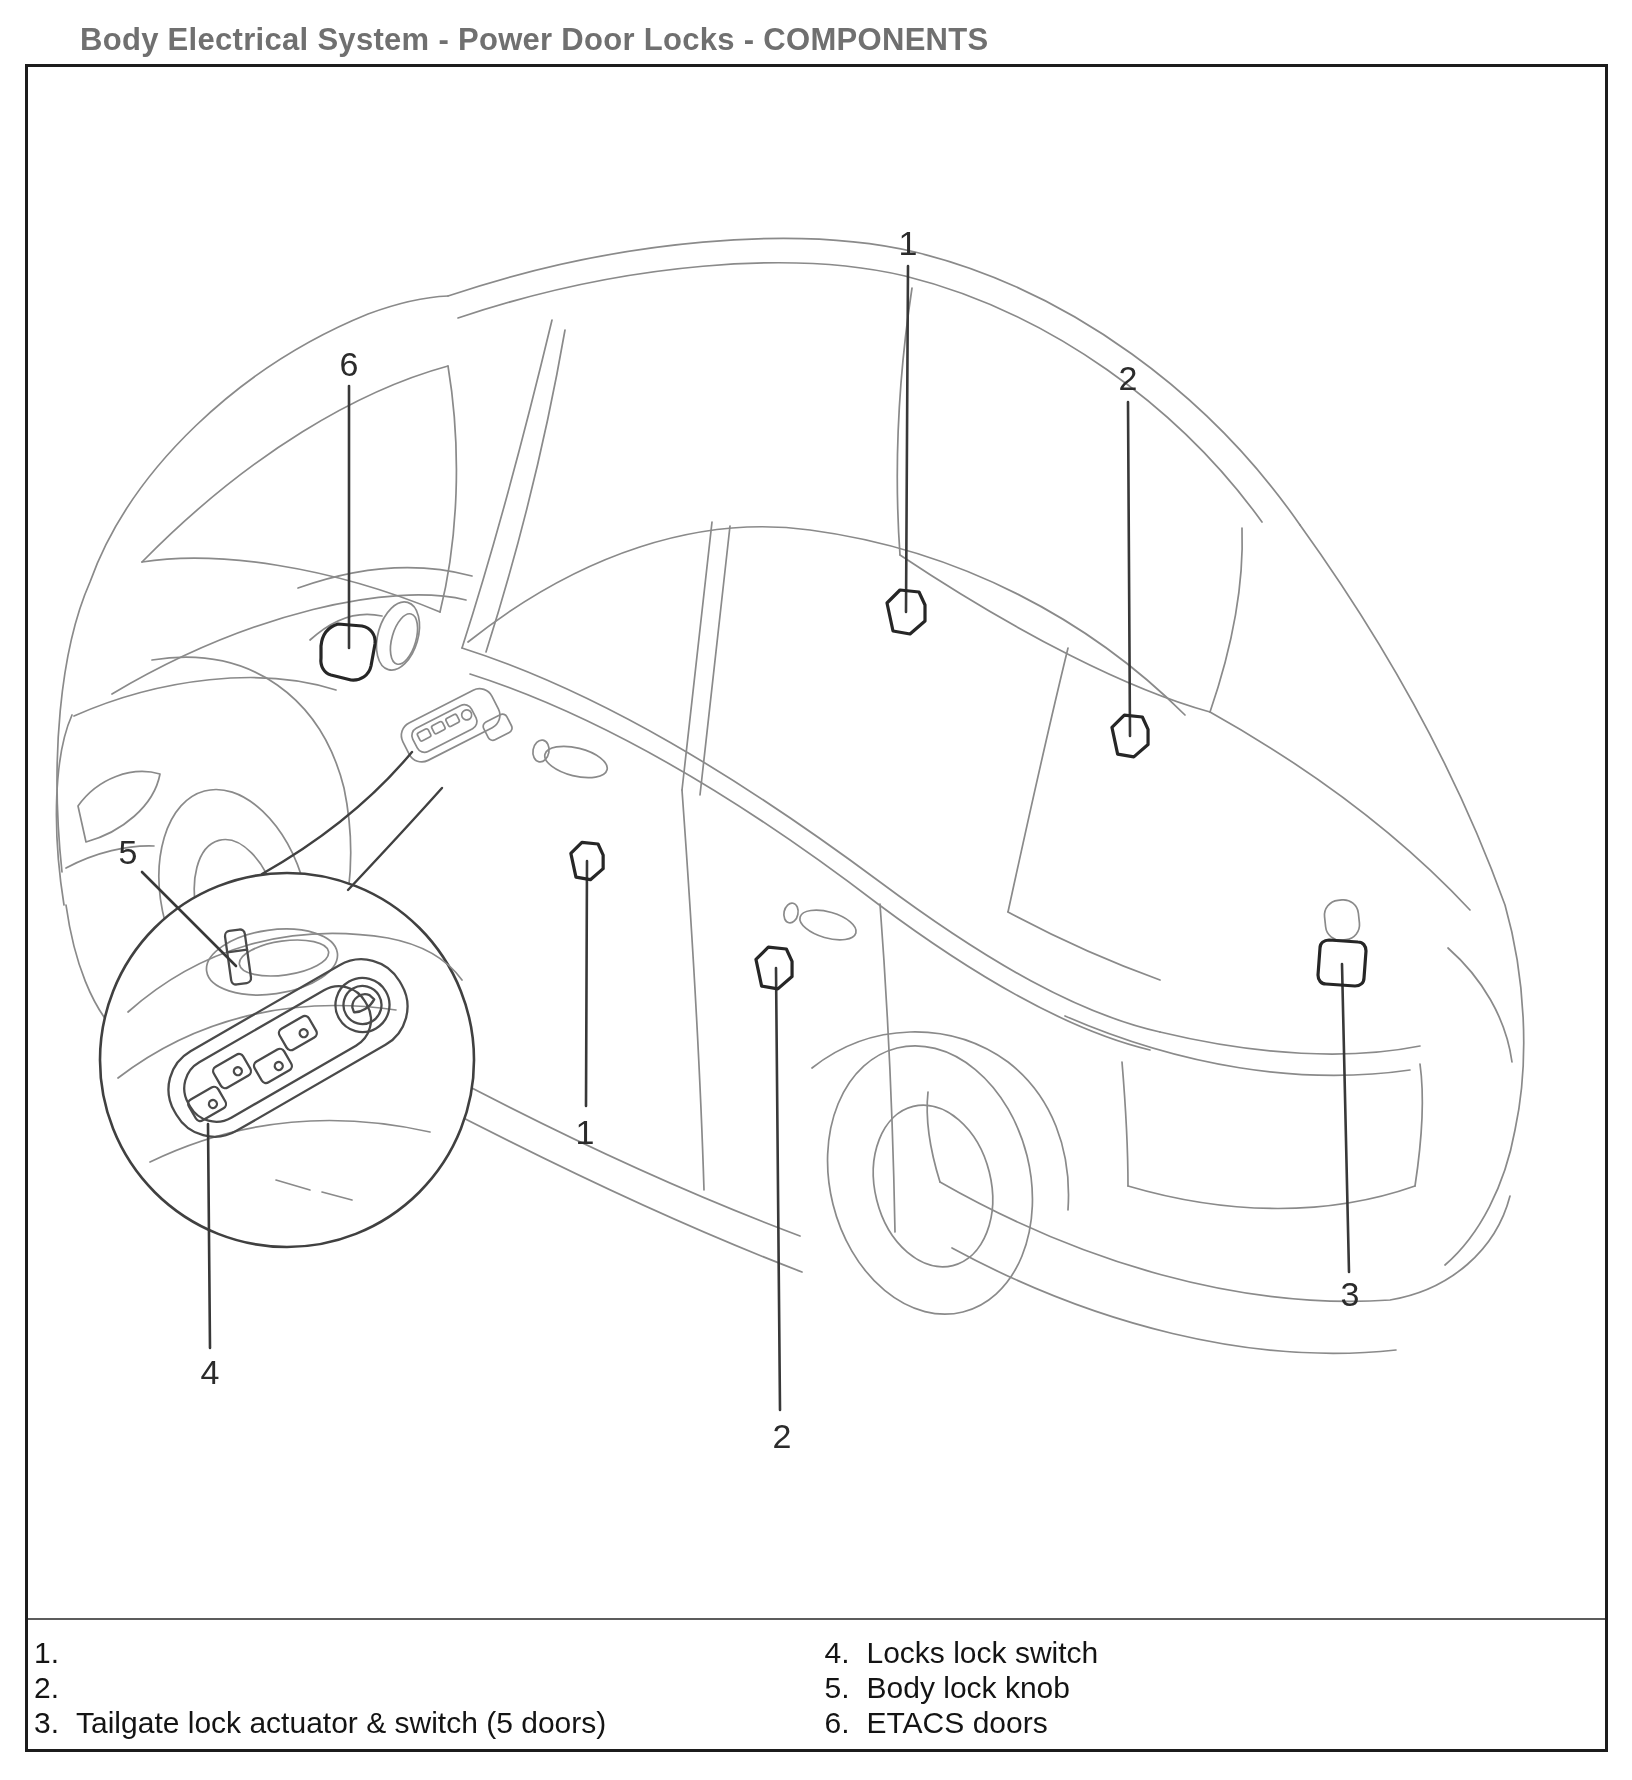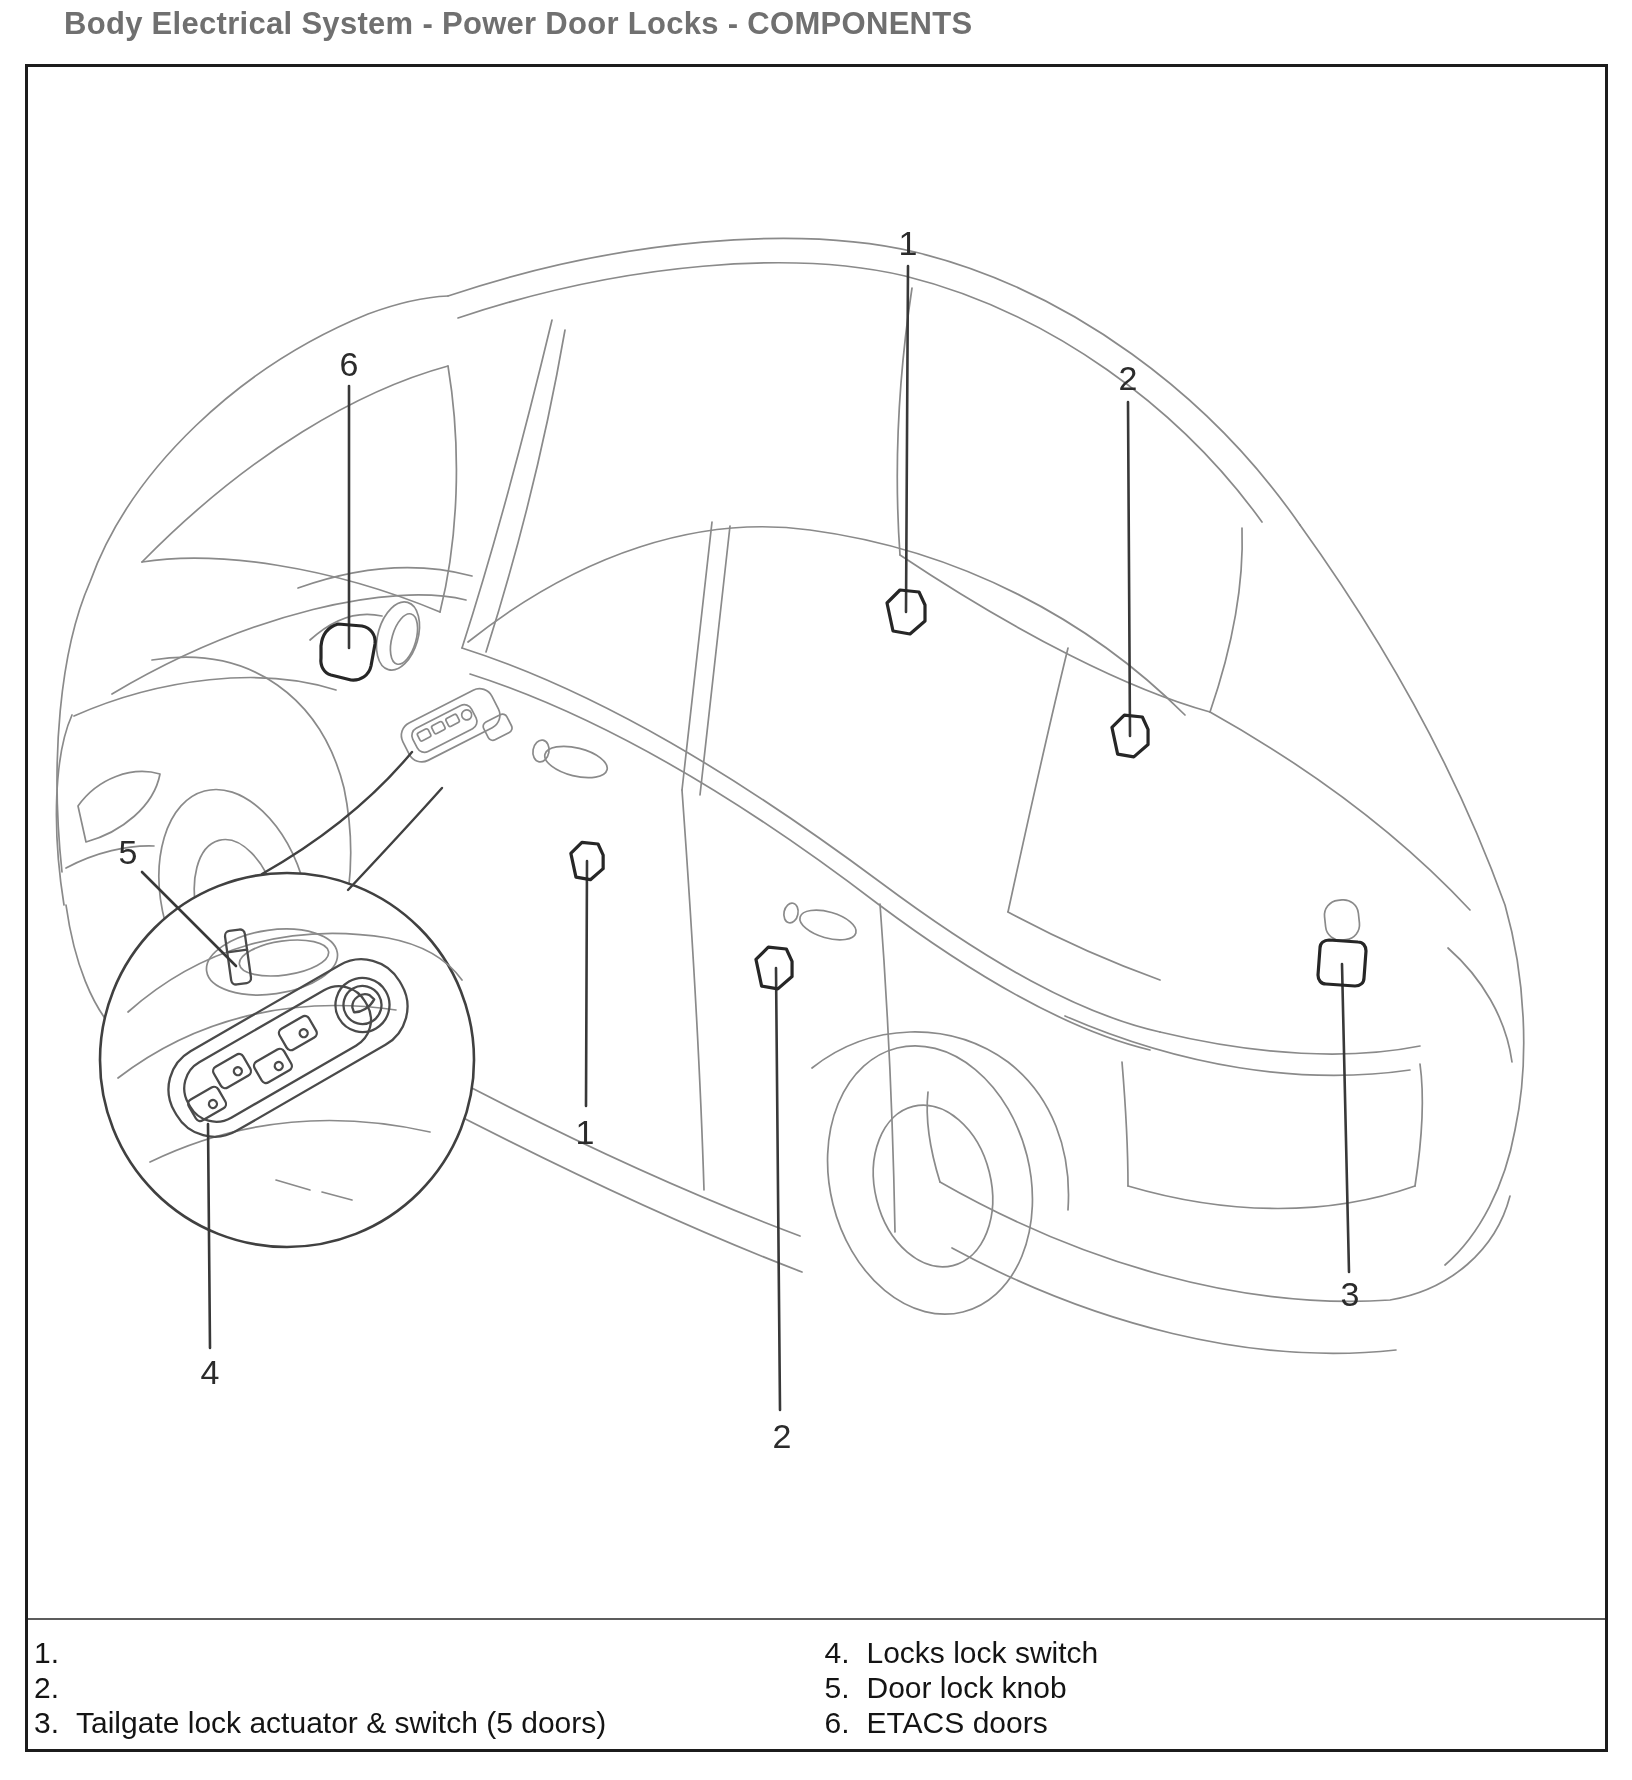--- a/index.html
+++ b/index.html
@@ -1,21 +1,21 @@
 <!DOCTYPE html>
 <html><head>
 <meta charset="utf-8">
 <style>
   html,body{margin:0;padding:0;background:#ffffff;}
   body{
     width:1632px;height:1780px;position:relative;overflow:hidden;
     font-family:"Liberation Sans", sans-serif;
   }
   .page-title{
-    position:absolute;left:64px;top:6px;margin:0;
+    position:absolute;left:64px;top:6px;margin:16px;
     font-size:31px;font-weight:bold;color:#707070;letter-spacing:.3px;
     white-space:nowrap;
   }
   .panel{
     position:absolute;left:25px;top:64px;width:1583px;height:1688px;
     box-sizing:border-box;border:3px solid #1c1c1c;background:#fff;
   }
   .panel svg{position:absolute;left:0;top:0;}
   .legend{
     position:absolute;left:0;right:0;top:1551px;bottom:0;
@@ -230,21 +230,21 @@
           <span>Tailgate lock actuator &amp; switch (5 doors)</span>
         </div>
       </div>
     <div class="col right" id="legend-right">
         <div class="legend-row">
           <span class="num">4.</span>
           <span>Locks lock switch</span>
         </div>
         <div class="legend-row">
           <span class="num">5.</span>
-          <span>Door lock knob</span>
+          <span>Body lock knob</span>
         </div>
         <div class="legend-row">
           <span class="num">6.</span>
           <span>ETACS doors</span>
         </div>
       </div>
   </div>
 </div>
 
 </body></html>

